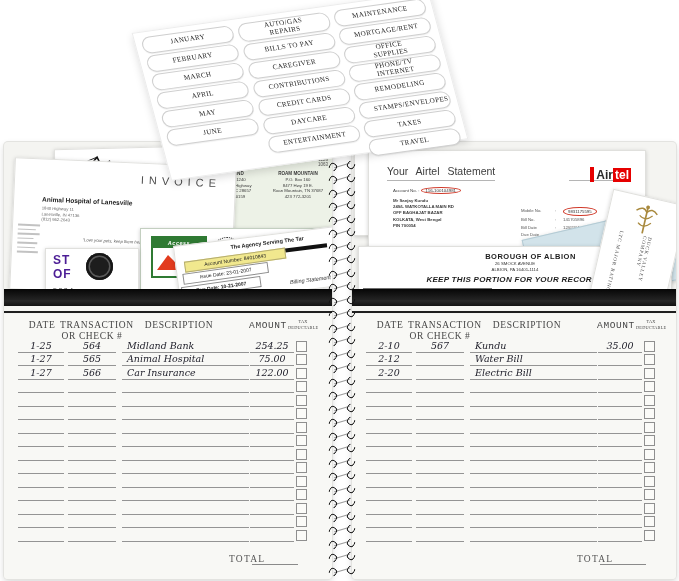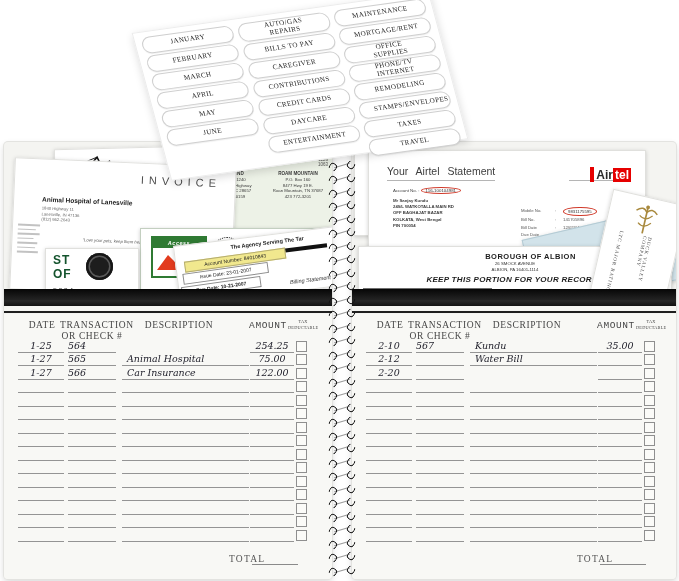--- a/index.html
+++ b/index.html
@@ -58,21 +58,21 @@
   .inv-left{position:absolute;left:5px;top:62px;width:24px;}
   .inv-right{position:absolute;right:12px;top:84px;width:60px;}
   .d-midland{left:136px;top:86px;width:194px;height:66px;border:1px solid #c3cfc0;box-shadow:0 0 0 2px #fff inset,0 1px 4px rgba(0,0,0,.2);}
   .acc-logo{position:absolute;left:10px;top:7px;width:52px;height:38px;border:2px solid #2f7a33;background:#fff;}
   .acc-top{height:10px;background:#2f7a33;color:#fff;font:italic bold 5.5px/10px "Liberation Sans",sans-serif;text-align:center;letter-spacing:.5px;}
   .lion{position:absolute;left:72px;top:8px;width:26px;height:26px;border:1.5px dotted #222;border-radius:50%;}
   .lion i{display:block;width:10px;height:14px;background:#171717;border-radius:45% 60% 50% 55%;margin:4px auto;transform:rotate(-14deg);}
   .mid-name{position:absolute;left:104px;top:7px;font-size:11px;font-weight:bold;color:#0c0c0c;letter-spacing:-.2px;}
   .mid-dep{position:absolute;left:106px;top:23px;font-size:5px;line-height:1.4;color:#5a5a5a;}
   .d-stof{left:41px;top:106px;width:94px;height:50px;}
-  .stof-big{position:absolute;left:7px;top:5px;font-size:12px;font-weight:bold;color:#14532d;line-height:1.15;letter-spacing:1px;}
+  .stof-big{position:absolute;left:7px;top:5px;font-size:12px;font-weight:bold;color:#4c1d95;line-height:1.15;letter-spacing:1px;}
   .stamp{position:absolute;left:40px;top:4px;width:27px;height:27px;border-radius:50%;background:#1d1d1d;
          box-shadow:inset 0 0 0 2.5px #161616, inset 0 0 0 4px #5a5a5a;}
   .stof-num{position:absolute;left:7px;bottom:3px;font-size:7px;letter-spacing:1.5px;color:#4a4a4a;}
   .d-agency{left:172px;top:94px;width:162px;height:60px;transform:rotate(-7deg);}
   .ag-head{position:absolute;left:56px;top:4px;font-size:5.5px;font-weight:bold;color:#141414;}
   .ag-bar{position:absolute;left:100px;top:15px;width:52px;height:4px;background:#111;}
   .ag-acct{position:absolute;left:8px;top:15px;width:100px;height:9px;background:#f1e88e;border:1px solid #b6ae72;
            font:5px/9px "Liberation Sans",sans-serif;text-align:center;color:#222;transform:rotate(-1deg);}
   .ag-box{position:absolute;border:1px solid #8d8d8d;background:#fff;font:5px/9px "Liberation Sans",sans-serif;
           text-align:center;color:#222;height:9px;}
@@ -126,21 +126,21 @@
   .h-date{left:14px;width:48px;top:6px;font-size:9.5px;text-align:center;}
   .h-trans{left:56px;width:64px;top:6px;font-size:9.5px;line-height:1.15;}
   .h-desc{left:112px;width:126px;top:6px;font-size:9.5px;}
   .h-amt{left:238px;width:52px;top:6px;font-size:9.5px;font-family:Liberation Mono, monospace;}
   .h-tax{left:284px;width:30px;top:5px;font-size:4.3px;line-height:1.3;letter-spacing:.2px;}
   .rows{position:absolute;left:0;right:0;top:26px;}
   .lrow{position:relative;height:13.5px;}
   .c{position:absolute;bottom:1px;height:12px;border-bottom:1px solid #949494;
      font:italic 9.5px/12px "DejaVu Serif",serif;color:#23232e;white-space:nowrap;}
   .c.date{left:14px;width:46px;text-align:center;}
-  .c.check{left:64px;width:48px;text-align:left;}
+  .c.check{left:64px;width:48px;text-align:center;}
   .c.desc{left:118px;width:122px;padding-left:5px;}
   .c.amt{left:246px;width:44px;text-align:center;margin-top:45px;}
   .cbx{position:absolute;left:292px;bottom:2px;width:9px;height:9px;border:1.2px solid #8f8f8f;background:#fbfbf8;}
   .total{position:absolute;left:0;right:0;top:238px;height:16px;}
   .total .tl{position:absolute;left:196px;top:2px;font:9.5px "Liberation Serif",serif;letter-spacing:1.2px;color:#555;margin-left:29px;}
   .total .tline{position:absolute;left:248px;width:46px;top:12px;border-bottom:1px solid #8a8a8a;}
 </style>
 </head>
 <body>
 
@@ -262,20 +262,21 @@
         <div class="lh h-desc">DESCRIPTION</div>
         <div class="lh h-amt">AMOUNT</div>
         <div class="lh h-tax">
           <span>TAX</span><br><span>DEDUCTABLE</span>
         </div>
         <div class="rows">
 
             <div class="lrow">
               <span class="c date">1-25</span>
               <span class="c check">564</span>
+              <span class="c desc">Midland Bank</span>
               <span class="c amt">254.25</span>
               <span class="cbx"></span>
             </div>
 
             <div class="lrow">
               <span class="c date">1-27</span>
               <span class="c check">565</span>
               <span class="c desc">Animal Hospital</span>
               <span class="c amt">75.00</span>
               <span class="cbx"></span>
@@ -524,20 +525,21 @@
               <span class="c date">2-12</span>
               <span class="c check"></span>
               <span class="c desc">Water Bill</span>
               <span class="c amt"></span>
               <span class="cbx"></span>
             </div>
 
             <div class="lrow">
               <span class="c date">2-20</span>
               <span class="c check"></span>
+              <span class="c desc">Electric Bill</span>
               <span class="c amt"></span>
               <span class="cbx"></span>
             </div>
 
             <div class="lrow">
               <span class="c date"></span>
               <span class="c check"></span>
               <span class="c desc"></span>
               <span class="c amt"></span>
               <span class="cbx"></span>

